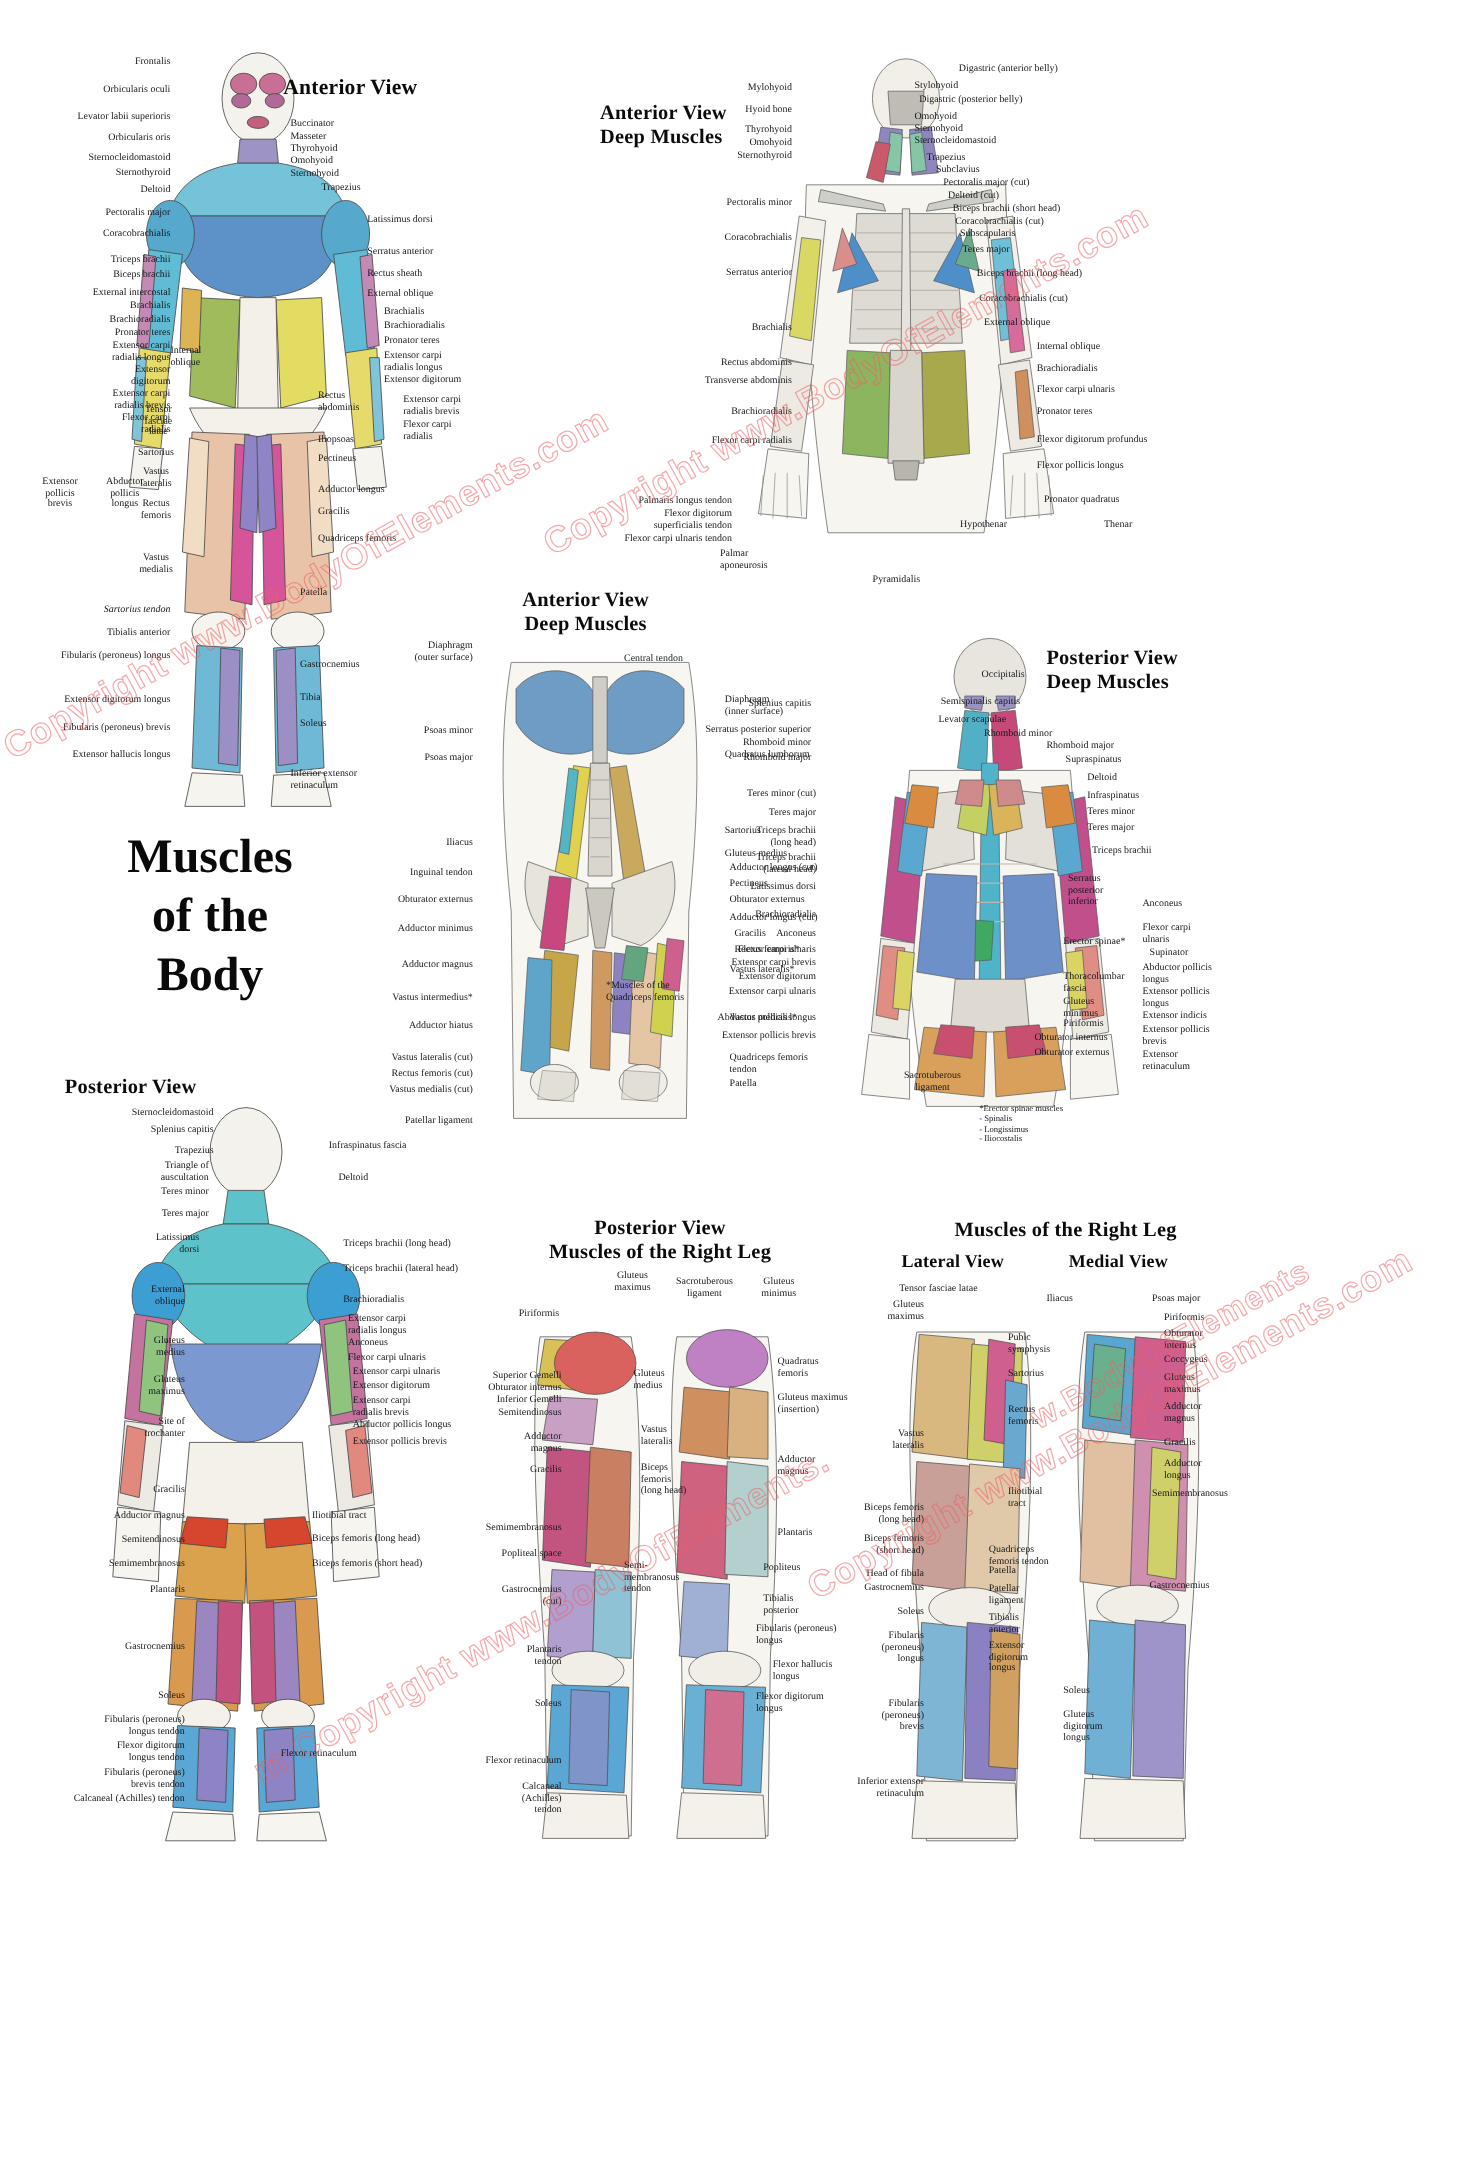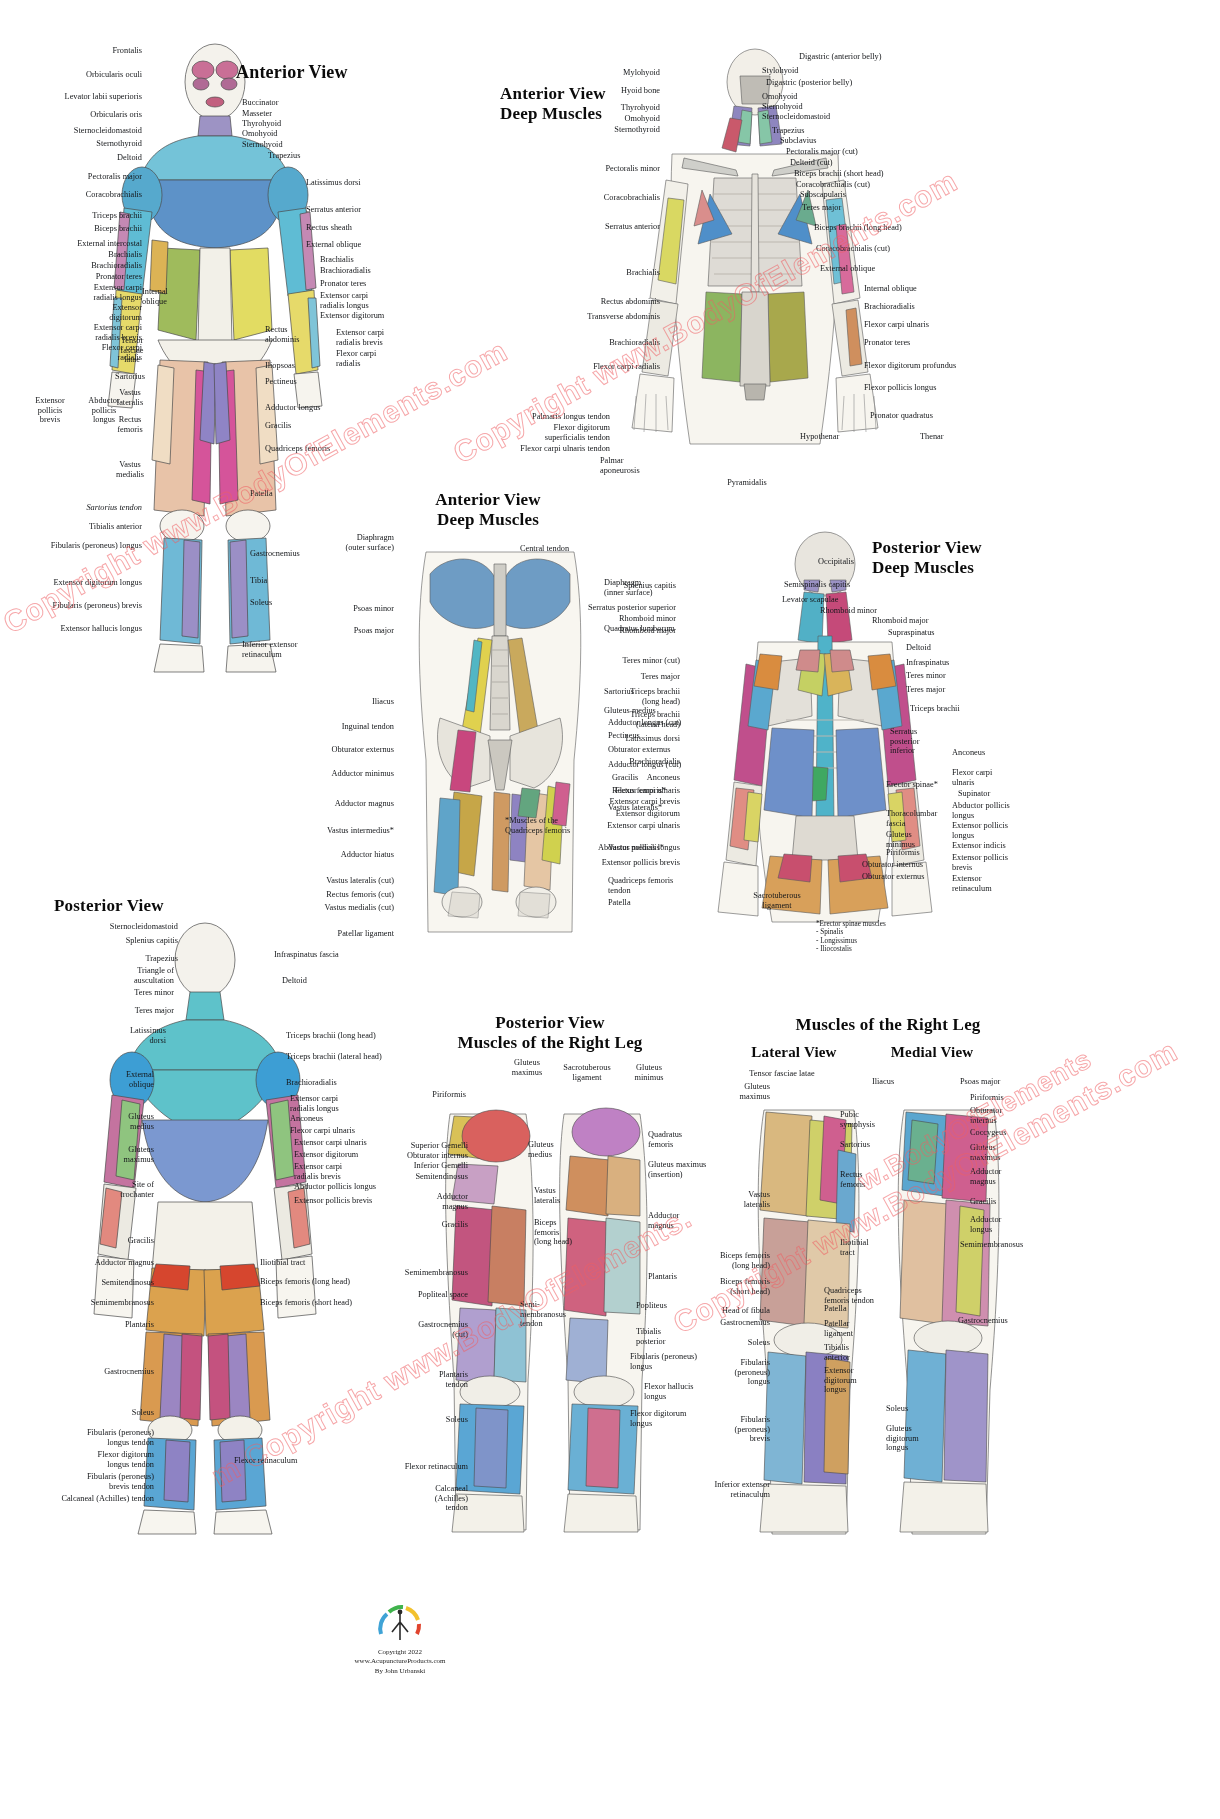--- a/index.html
+++ b/index.html
@@ -585,20 +585,23 @@
   <div class="lbl l" style="left:952px; top:841px; width:90px;">Extensor indicis</div>
   <div class="lbl l" style="left:952px; top:853px; width:90px;">Extensor pollicis
 brevis</div>
   <div class="lbl l" style="left:952px; top:874px; width:90px;">Extensor
 retinaculum</div>
   <div class="lbl l sm" style="left:816px; top:920px; width:150px;">*Erector spinae muscles
   - Spinalis
   - Longissimus
   - Iliocostalis</div>
 
+  <div class="poster-title" style="left:50px; top:690px; width:250px;">Muscles
+of the
+Body</div>
 
   <div class="figure" style="left:90px; top:920px; width:230px; height:620px;">
     <svg class="figsvg" viewBox="0 0 230 620" preserveAspectRatio="none" aria-hidden="true">
       <g stroke="#4a4a4a" stroke-width="0.7" fill="none">
 
         <ellipse cx="115" cy="40" rx="30" ry="37" fill="#f4f2ec"></ellipse>
 
         <path d="M100 72 L96 100 L134 100 L130 72 Z" fill="#5ec2ca"></path>
         <path d="M96 100 C66 106 44 122 38 150 L192 150 C186 122 164 106 134 100 Z" fill="#5ec2ca"></path>
         <path d="M38 150 C58 188 88 210 115 212 C142 210 172 188 192 150 Z" fill="#5ec2ca"></path>
@@ -886,37 +889,20 @@
   <div class="lbl l" style="left:970px; top:1197px; width:70px;">Gracilis</div>
   <div class="lbl l" style="left:970px; top:1215px; width:70px;">Adductor
 longus</div>
   <div class="lbl l" style="left:960px; top:1240px; width:84px;">Semimembranosus</div>
   <div class="lbl l" style="left:958px; top:1316px; width:76px;">Gastrocnemius</div>
   <div class="lbl l" style="left:886px; top:1404px; width:60px;">Soleus</div>
   <div class="lbl l" style="left:886px; top:1424px; width:64px;">Gluteus
 digitorum
 longus</div>
 
-  <div class="footer-block">
-    <div class="logo-wrap">
-      <svg viewBox="0 0 54 46" width="54" height="46" aria-hidden="true">
-        <g fill="none" stroke-width="4">
-          <path d="M8 34 A19 19 0 0 1 14 14" stroke="#3fa3d6"></path>
-          <path d="M16 12 A19 19 0 0 1 30 7" stroke="#3fb34c"></path>
-          <path d="M33 8 A19 19 0 0 1 45 20" stroke="#f2c12e"></path>
-          <path d="M46 24 A19 19 0 0 1 44 34" stroke="#e0442e"></path>
-        </g>
-        <path d="M27 14 L27 40 M27 22 L19 32 M27 22 L35 32" stroke="#2a2a2a" stroke-width="1.6" fill="none"></path>
-        <circle cx="27" cy="12" r="2.4" fill="#2a2a2a"></circle>
-      </svg>
-    </div>
-    <div class="footer-text">Copyright 2022</div>
-    <div class="footer-text">www.AcupunctureProducts.com</div>
-    <div class="footer-text">By John Urbanski</div>
-  </div>
 
   <div class="wm w1">Copyright www.BodyOfElements.com</div>
   <div class="wm w2">Copyright www.BodyOfElements.com</div>
   <div class="wm w3">m Copyright www.BodyOfElements.</div>
   <div class="wm w4">Copyright www.BodyOfElements.com</div>
   <div class="wm w5">w.BodyOfElements</div>
 
 </div>
 
 </body></html>

